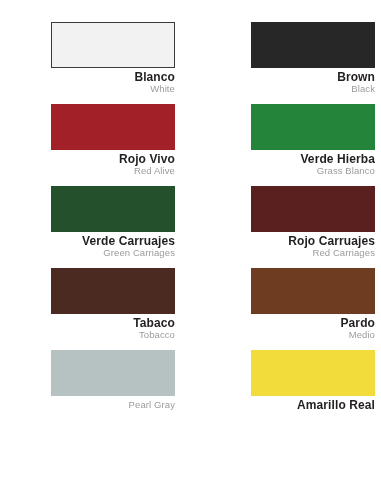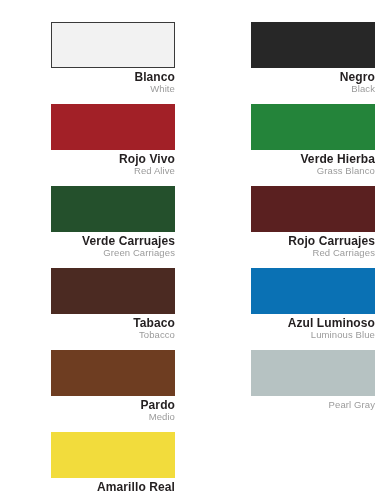--- a/index.html
+++ b/index.html
@@ -86,21 +86,21 @@
       <div class="swatch-chip bordered" style="background-color: rgb(242, 242, 242);"></div>
       <div class="swatch-labels">
         <span class="swatch-name-es">Blanco</span>
         <span class="swatch-name-en">White</span>
       </div>
     </div>
 
     <div class="swatch-cell">
       <div class="swatch-chip" style="background-color: rgb(39, 39, 39);"></div>
       <div class="swatch-labels">
-        <span class="swatch-name-es">Negro</span>
+        <span class="swatch-name-es">Brown</span>
         <span class="swatch-name-en">Black</span>
       </div>
     </div>
 
     <div class="swatch-cell">
       <div class="swatch-chip" style="background-color: rgb(162, 32, 39);"></div>
       <div class="swatch-labels">
         <span class="swatch-name-es">Rojo Vivo</span>
         <span class="swatch-name-en">Red Alive</span>
       </div>
@@ -131,27 +131,20 @@
     </div>
 
     <div class="swatch-cell">
       <div class="swatch-chip" style="background-color: rgb(75, 42, 34);"></div>
       <div class="swatch-labels">
         <span class="swatch-name-es">Tabaco</span>
         <span class="swatch-name-en">Tobacco</span>
       </div>
     </div>
 
-    <div class="swatch-cell">
-      <div class="swatch-chip" style="background-color: rgb(10, 113, 180);"></div>
-      <div class="swatch-labels">
-        <span class="swatch-name-es">Azul Luminoso</span>
-        <span class="swatch-name-en">Luminous Blue</span>
-      </div>
-    </div>
 
     <div class="swatch-cell">
       <div class="swatch-chip" style="background-color: rgb(110, 61, 33);"></div>
       <div class="swatch-labels">
         <span class="swatch-name-es">Pardo</span>
         <span class="swatch-name-en">Medio</span>
       </div>
     </div>
 
     <div class="swatch-cell">

